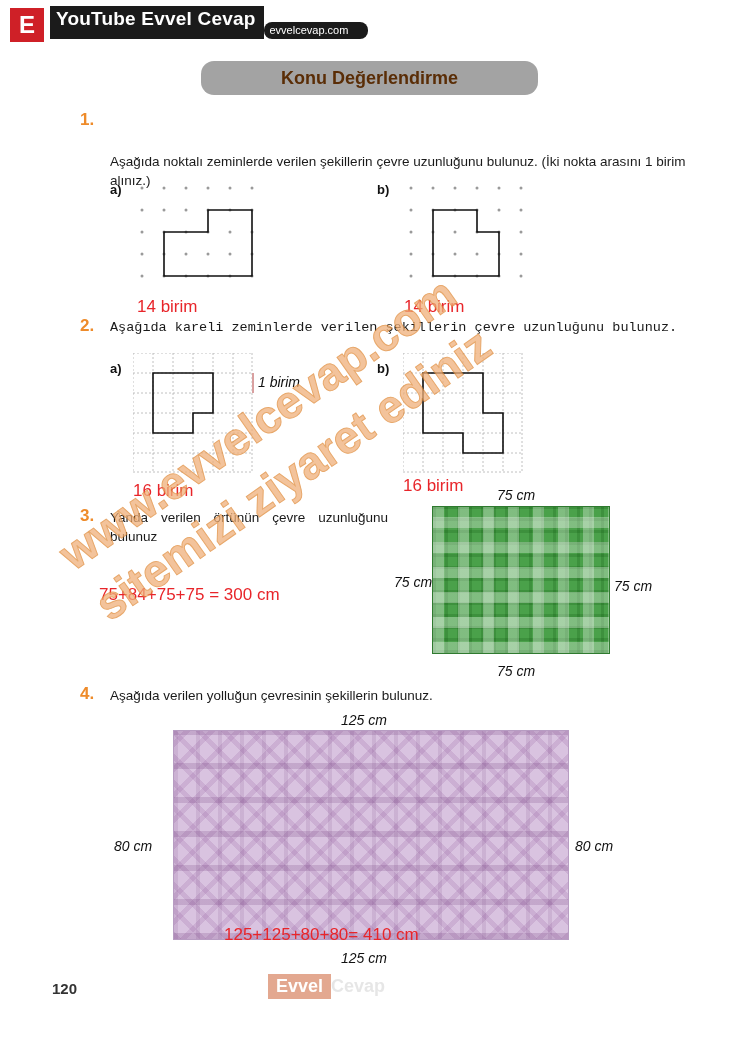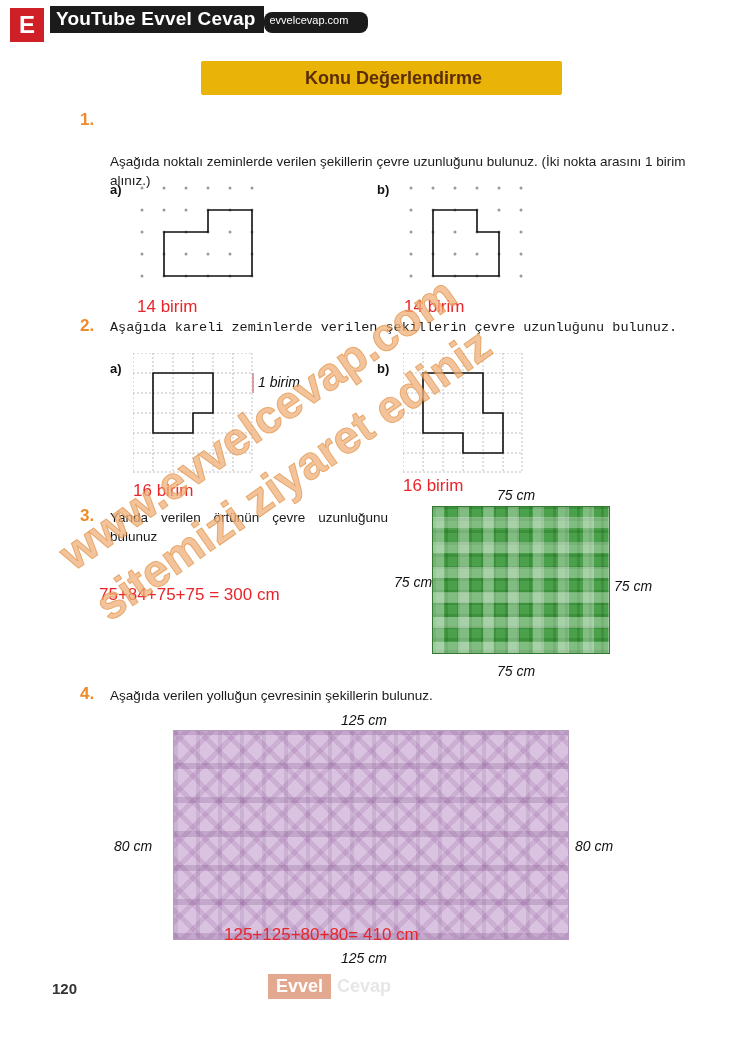--- a/index.html
+++ b/index.html
@@ -48,42 +48,41 @@
     font-weight: bold;
     padding: 2px 8px 3px 6px;
     letter-spacing: .2px;
     white-space: nowrap;
   }
   .logo-sub {
     background: #1b1b1b;
     color: #ffffff;
     font-size: 11px;
     padding: 2px 6px 3px 6px;
-    margin-top: 6px;
+    margin-top: 16px;
     width: 104px;
     box-sizing: border-box;
     border-radius: 8px;
   }
 
   
   .banner {
     position: absolute;
     left: 201px;
     top: 61px;
     width: 337px;
     height: 34px;
-    background: #eab308;
-    border-radius: 2px;
+    background: #a3a3a3;
+    border-radius: 13px;
     display: flex;
     align-items: center;
     justify-content: center;
     color: #5a2d06;
     font-size: 18px;
     font-weight: bold;
-    padding-left: 24px;
   }
 
   
   .qnum {
     position: absolute;
     color: #ee8b2a;
     font-weight: bold;
     font-size: 17px;
   }
   .qtext {
@@ -193,21 +192,20 @@
     background: #c2410c;
     color: #ffffff;
     font-size: 18px;
     font-weight: bold;
     padding: 2px 8px;
   }
   .footer-cevap {
     color: #c9c9c9;
     font-size: 18px;
     font-weight: bold;
-    margin-left: 6px;
   }
 </style>
 </head>
 <body>
 
 <div class="logo-wrap">
   <div class="logo-e">E</div>
   <div class="logo-texts">
     <div class="logo-title">YouTube Evvel Cevap</div>
     <div class="logo-sub">evvelcevap.com</div>

